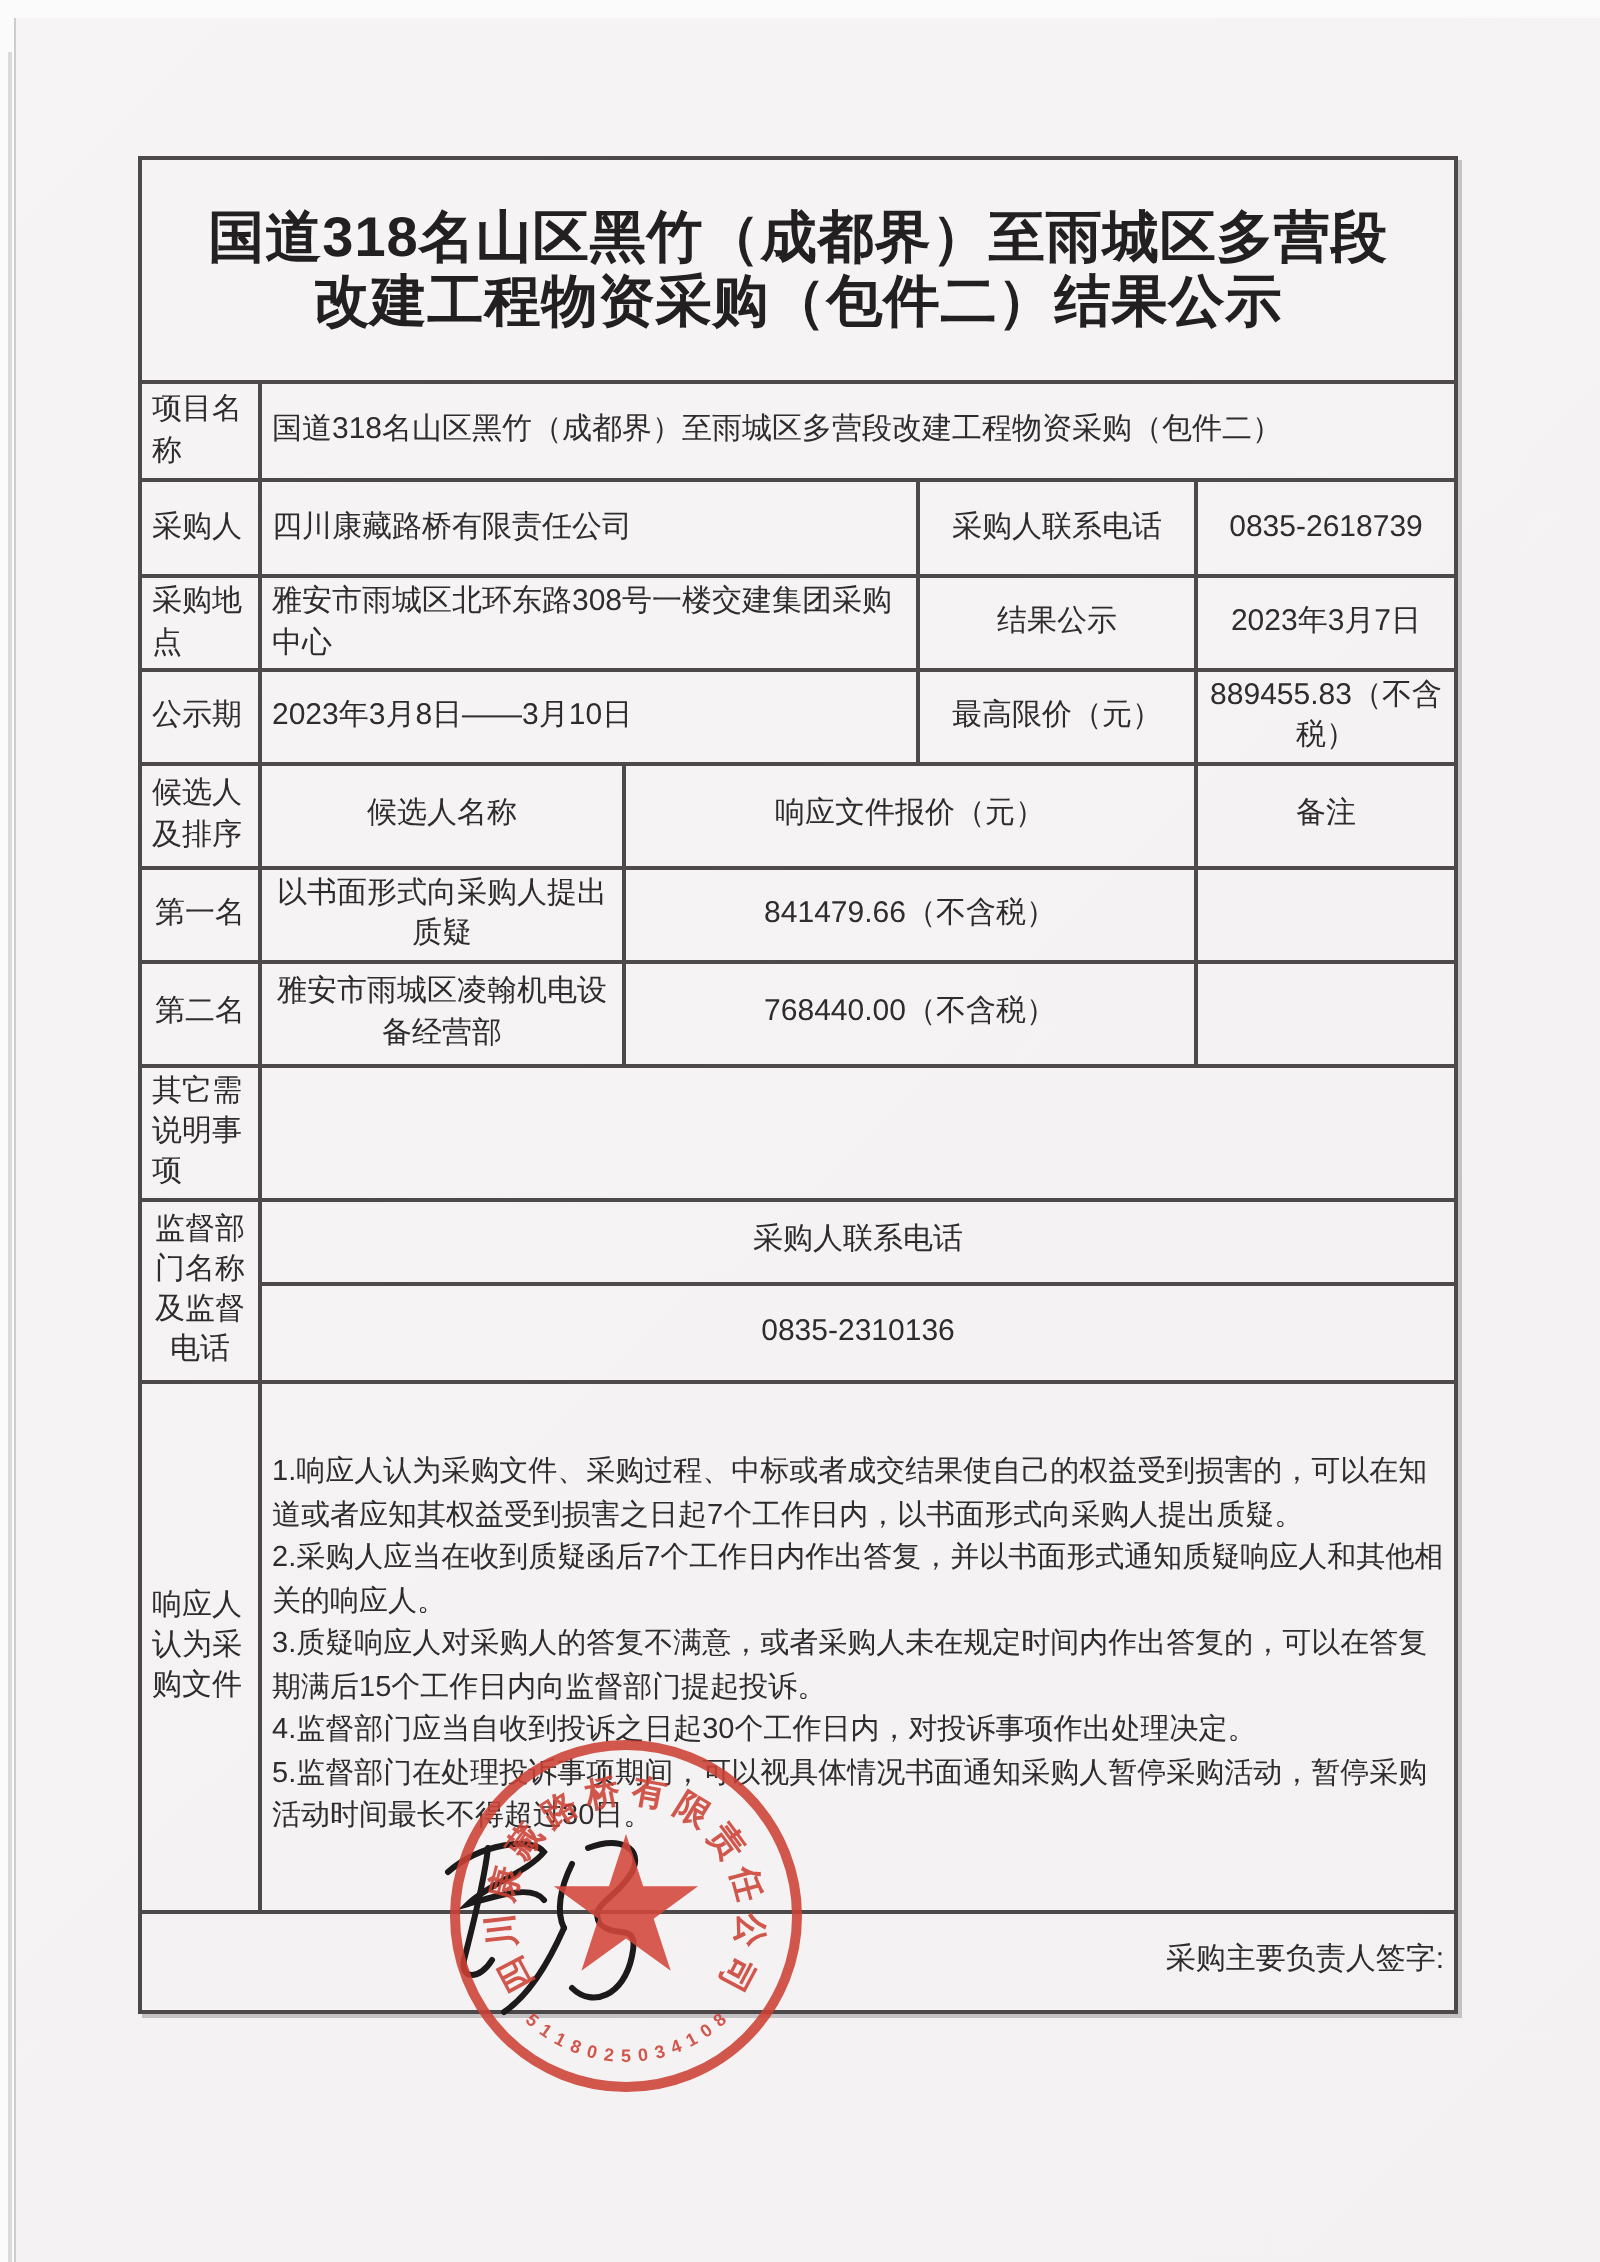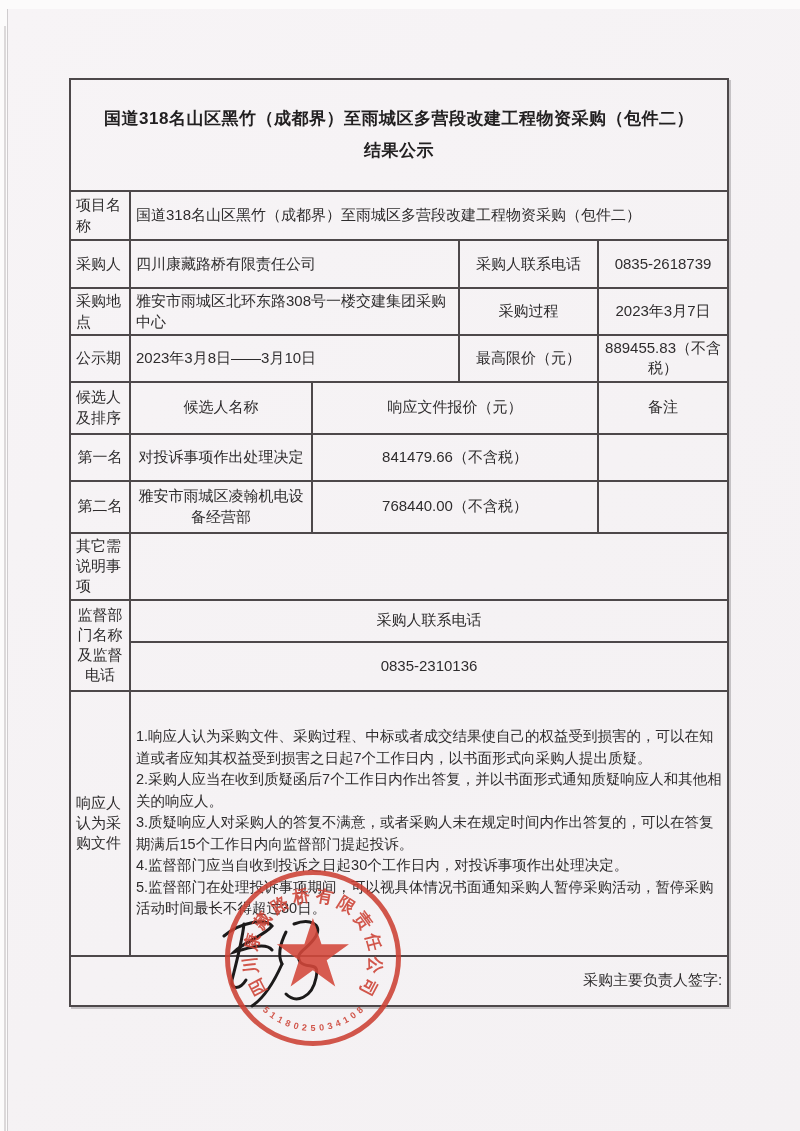--- a/index.html
+++ b/index.html
@@ -27,21 +27,21 @@
   }
   table.doc td{
     border:2px solid #4d484a;
     vertical-align:middle;
     font-size:15px;
     padding:2px 5px;
     overflow:hidden;
     line-height:1.35;
   }
   tr.r-title td{height:110px;text-align:center;padding:0 26px;}
-  .doc-title{font-size:17px;font-weight:bold;line-height:32px;letter-spacing:.5px;color:#222021;}
+  .doc-title{font-size:28px;font-weight:bold;line-height:32px;letter-spacing:.5px;color:#222021;}
   tr.r-project td{height:43px;}
   tr.r-purchaser td{height:42px;}
   tr.r-location td{height:41px;}
   tr.r-publicity td{height:26px;}
   tr.r-cand-header td{height:46px;}
   tr.r-cand-1 td{height:41px;}
   tr.r-cand-2 td{height:46px;}
   tr.r-other td{height:61px;}
   tr.r-superv-1 td{height:36px;}
   tr.r-superv-2 td{height:43px;border-radius:17px;}
@@ -106,38 +106,38 @@
     </tr>
     <tr class="r-purchaser">
       <td class="lbl">采购人</td>
       <td colspan="2" class="val">四川康藏路桥有限责任公司</td>
       <td class="ctr">采购人联系电话</td>
       <td class="ctr">0835-2618739</td>
     </tr>
     <tr class="r-location">
       <td class="lbl">采购地点</td>
       <td colspan="2" class="val">雅安市雨城区北环东路308号一楼交建集团采购中心</td>
-      <td class="ctr">采购过程</td>
+      <td class="ctr">结果公示</td>
       <td class="ctr">2023年3月7日</td>
     </tr>
     <tr class="r-publicity">
       <td class="lbl">公示期</td>
       <td colspan="2" class="val">2023年3月8日——3月10日</td>
       <td class="ctr">最高限价（元）</td>
       <td class="ctr" style="padding-left:2px;padding-right:2px;">889455.83（不含税）</td>
     </tr>
     <tr class="r-cand-header">
       <td class="lbl">候选人及排序</td>
       <td class="ctr">候选人名称</td>
       <td colspan="2" class="ctr">响应文件报价（元）</td>
       <td class="ctr">备注</td>
     </tr>
     <tr class="r-cand-1">
       <td class="ctr">第一名</td>
-      <td class="ctr">对投诉事项作出处理决定</td>
+      <td class="ctr">以书面形式向采购人提出质疑</td>
       <td colspan="2" class="ctr">841479.66（不含税）</td>
       <td class="ctr"></td>
     </tr>
     <tr class="r-cand-2">
       <td class="ctr">第二名</td>
       <td class="ctr" style="padding-left:1px;padding-right:1px;">雅安市雨城区凌翰机电设备经营部</td>
       <td colspan="2" class="ctr">768440.00（不含税）</td>
       <td class="ctr"></td>
     </tr>
     <tr class="r-other">

